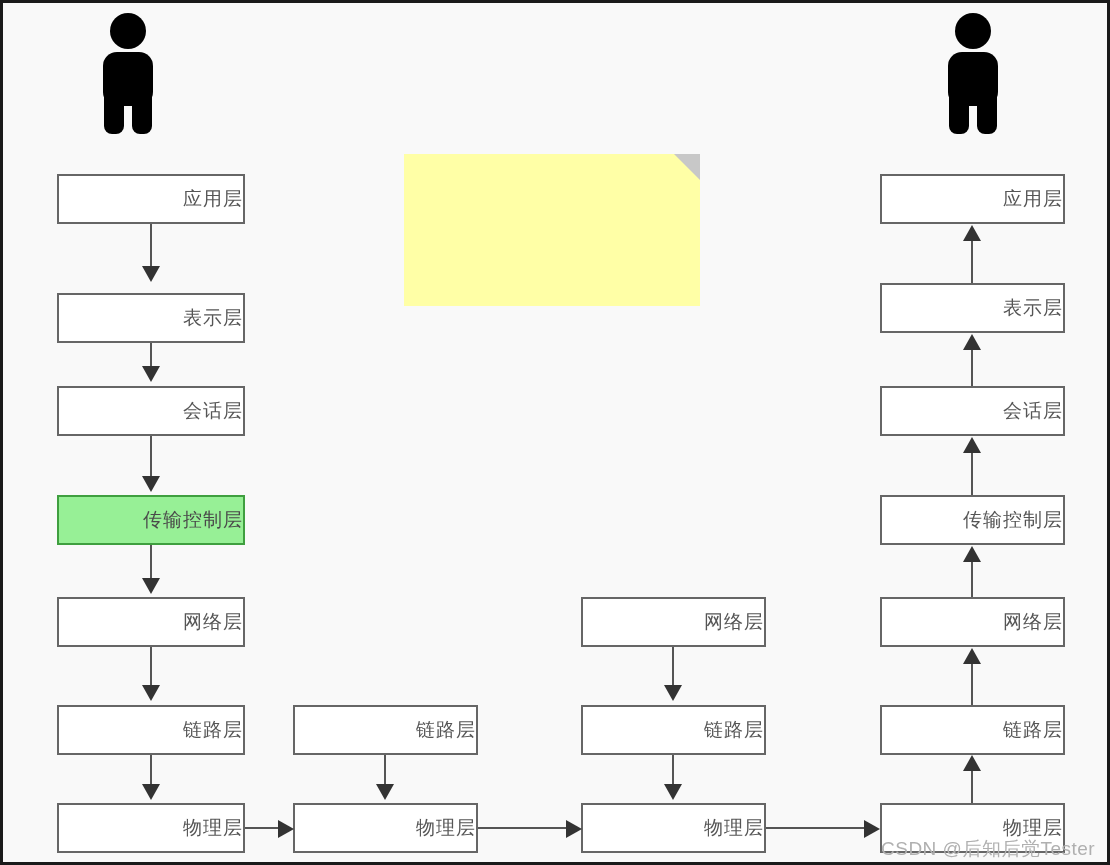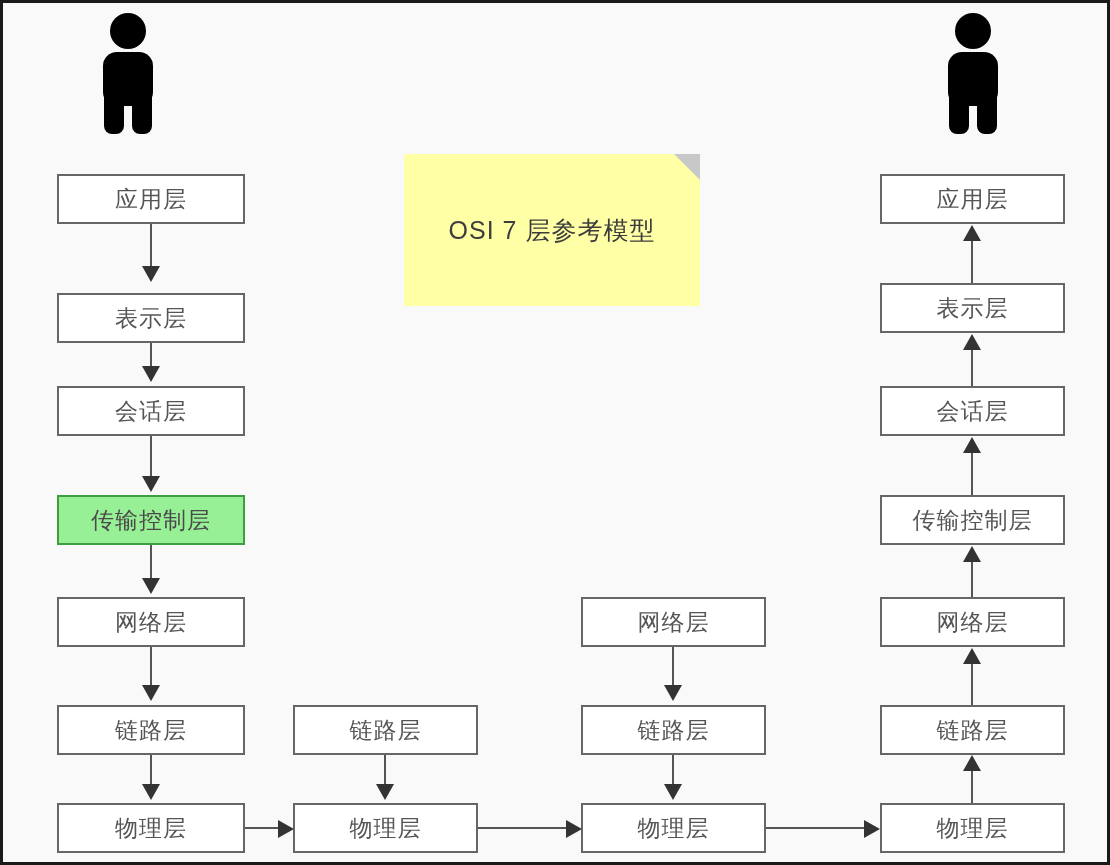--- a/index.html
+++ b/index.html
@@ -21,23 +21,23 @@
   }
 
   
   .node {
     position: absolute;
     box-sizing: border-box;
     background: #ffffff;
     border: 2px solid #666666;
     display: flex;
     align-items: center;
-    justify-content: center;
+    justify-content: flex-end;
     color: #555555;
-    font-size: 23px;
+    font-size: 19px;
     letter-spacing: 1px;
     white-space: nowrap;
   }
   .node.highlight {
     background: #97f096;
     border-color: #3f9f3f;
     color: #4a4a4a;
   }
 
   
@@ -132,21 +132,20 @@
     <svg width="66" height="124" viewBox="0 0 66 124">
       <circle cx="33" cy="20" r="18" fill="#000000"></circle>
       <rect x="8" y="41" width="50" height="54" rx="14" fill="#000000"></rect>
       <rect x="9" y="75" width="20" height="48" rx="8" fill="#000000"></rect>
       <rect x="37" y="75" width="20" height="48" rx="8" fill="#000000"></rect>
     </svg>
   </div>
 
   <div class="note" style="left:401px; top:151px; width:296px; height:152px;">
     <div class="note-fold"></div>
-    <div class="note-line">OSI 7 层参考模型</div>
   </div>
 
   <div class="node" style="left:54px; top:171px; width:188px; height:50px;">
     <span>应用层</span>
   </div>
   <div class="vline" style="left:147px; top:221px; height:45px;"></div>
   <div class="arrow-down" style="left:139px; top:263px;"></div>
 
   <div class="node" style="left:54px; top:290px; width:188px; height:50px;">
     <span>表示层</span>
@@ -250,14 +249,15 @@
 
   <div class="hline" style="left:242px; top:824px; width:40px;"></div>
   <div class="arrow-right" style="left:275px; top:817px;"></div>
 
   <div class="hline" style="left:475px; top:824px; width:88px;"></div>
   <div class="arrow-right" style="left:563px; top:817px;"></div>
 
   <div class="hline" style="left:763px; top:824px; width:98px;"></div>
   <div class="arrow-right" style="left:861px; top:817px;"></div>
 
+  <div class="watermark" style="left:878px; top:833px;">CSDN @后知后觉Tester</div>
 
 </div>
 
 </body></html>

